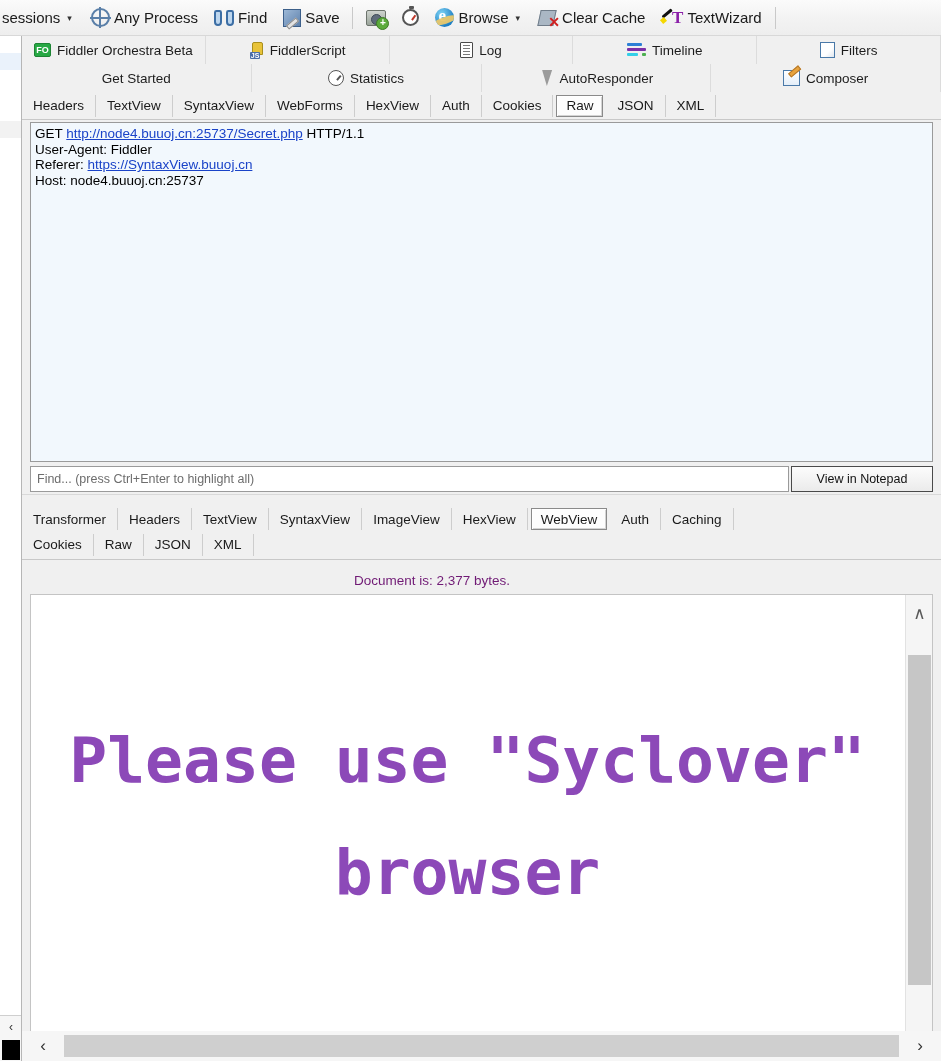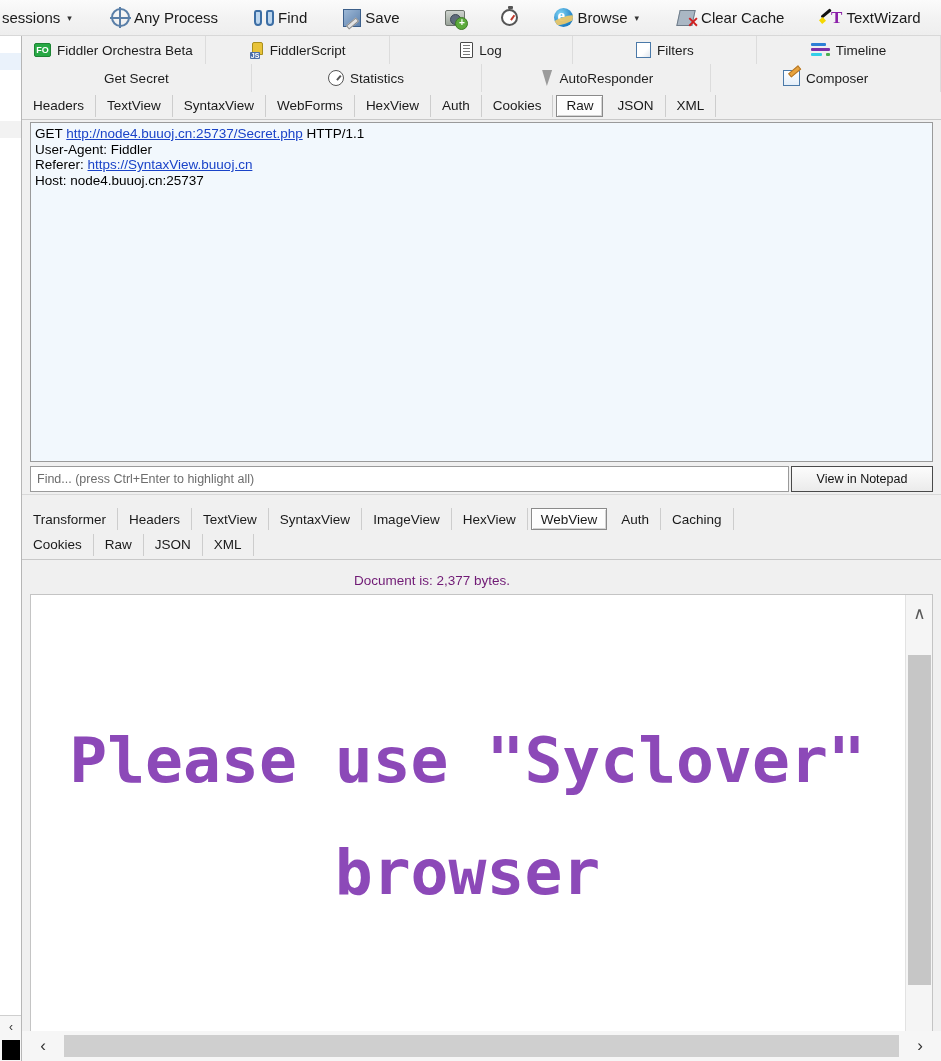--- a/index.html
+++ b/index.html
@@ -17,21 +17,21 @@
   
   .toolbar {
     position: absolute; left: 0; top: 0; width: 941px; height: 36px;
     background: linear-gradient(to bottom, #fbfbfb 0%, #f3f3f3 50%, #eeeeee 100%);
     border-bottom: 1px solid #d8d8d8;
     display: flex; align-items: center; white-space: nowrap;
     overflow: hidden;
   }
   .tb-item {
     display: inline-flex; align-items: center; gap: 4px;
-    height: 30px; padding: 0 18px; font-size: 15px; color: #1a1a1a;
+    height: 30px; padding: 0 8px; font-size: 15px; color: #1a1a1a;
   }
   .tb-item.first { padding-left: 2px; }
   .tb-sep { width: 1px; height: 22px; background: #c9c9c9; margin: 0 5px; }
   .caret { font-size: 9px; color: #333; margin: 0 3px; }
   .ico { display: inline-block; position: relative; }
 
   
   .ico-anyprocess { width: 19px; height: 19px; border: 2px solid #5a7fa8; border-radius: 50%; position: relative; }
   .ico-anyprocess::before { content:""; position:absolute; left:-3px; top:6.5px; width:21px; height:2px; background:#5a7fa8; }
   .ico-anyprocess::after { content:""; position:absolute; left:6.5px; top:-3px; width:2px; height:21px; background:#5a7fa8; }
@@ -282,37 +282,37 @@
       </div>
       <div class="maintab">
         <span class="ico-fs"></span>
         <span>FiddlerScript</span>
       </div>
       <div class="maintab">
         <span class="ico-log"></span>
         <span>Log</span>
       </div>
       <div class="maintab">
-        <span class="ico-filters"></span>
-        <span>Filters</span>
-      </div>
-      <div class="maintab">
         <span class="ico-timeline">
             <i class="a"></i>
             <i class="b"></i>
             <i class="c"></i>
             <i class="d"></i>
           </span>
         <span>Timeline</span>
       </div>
+      <div class="maintab">
+        <span class="ico-filters"></span>
+        <span>Filters</span>
+      </div>
     </div>
 
     <div class="tabrow2">
       <div class="maintab">
-        <span>Get Secret</span>
+        <span>Get Started</span>
       </div>
       <div class="maintab">
         <span class="ico-stats"></span>
         <span>Statistics</span>
       </div>
       <div class="maintab">
         <span class="ico-autoresp"></span>
         <span>AutoResponder</span>
       </div>
       <div class="maintab">

